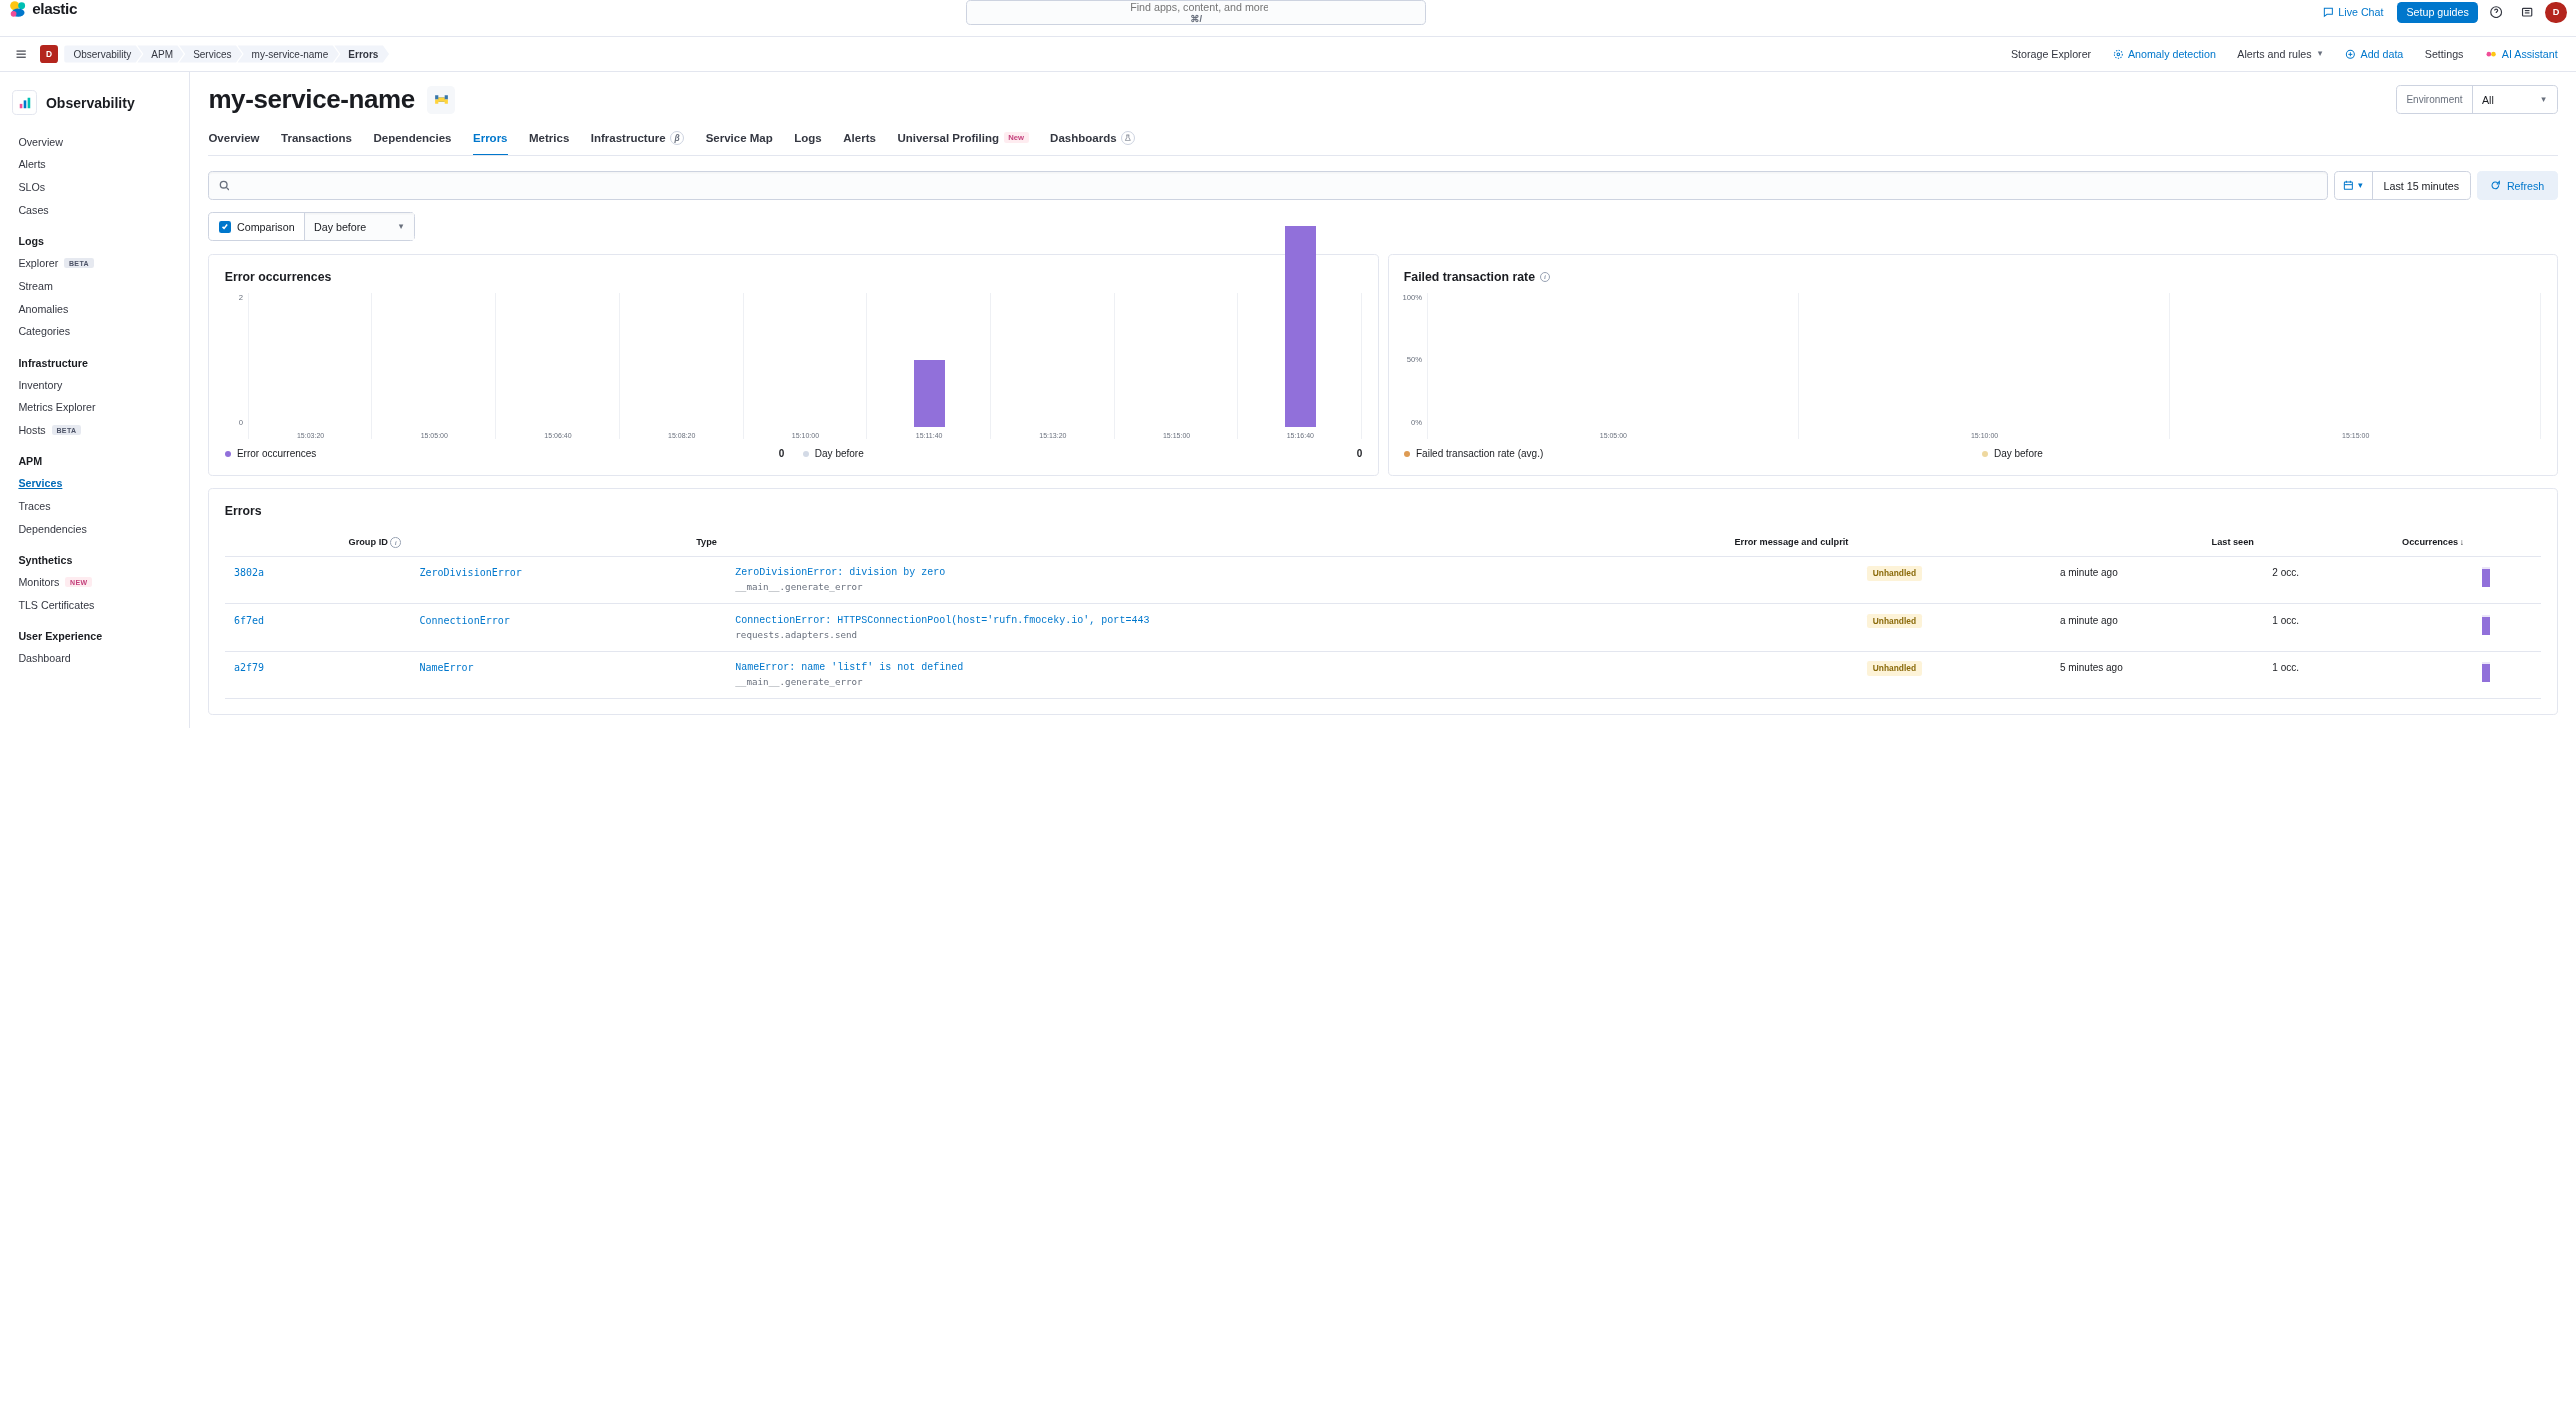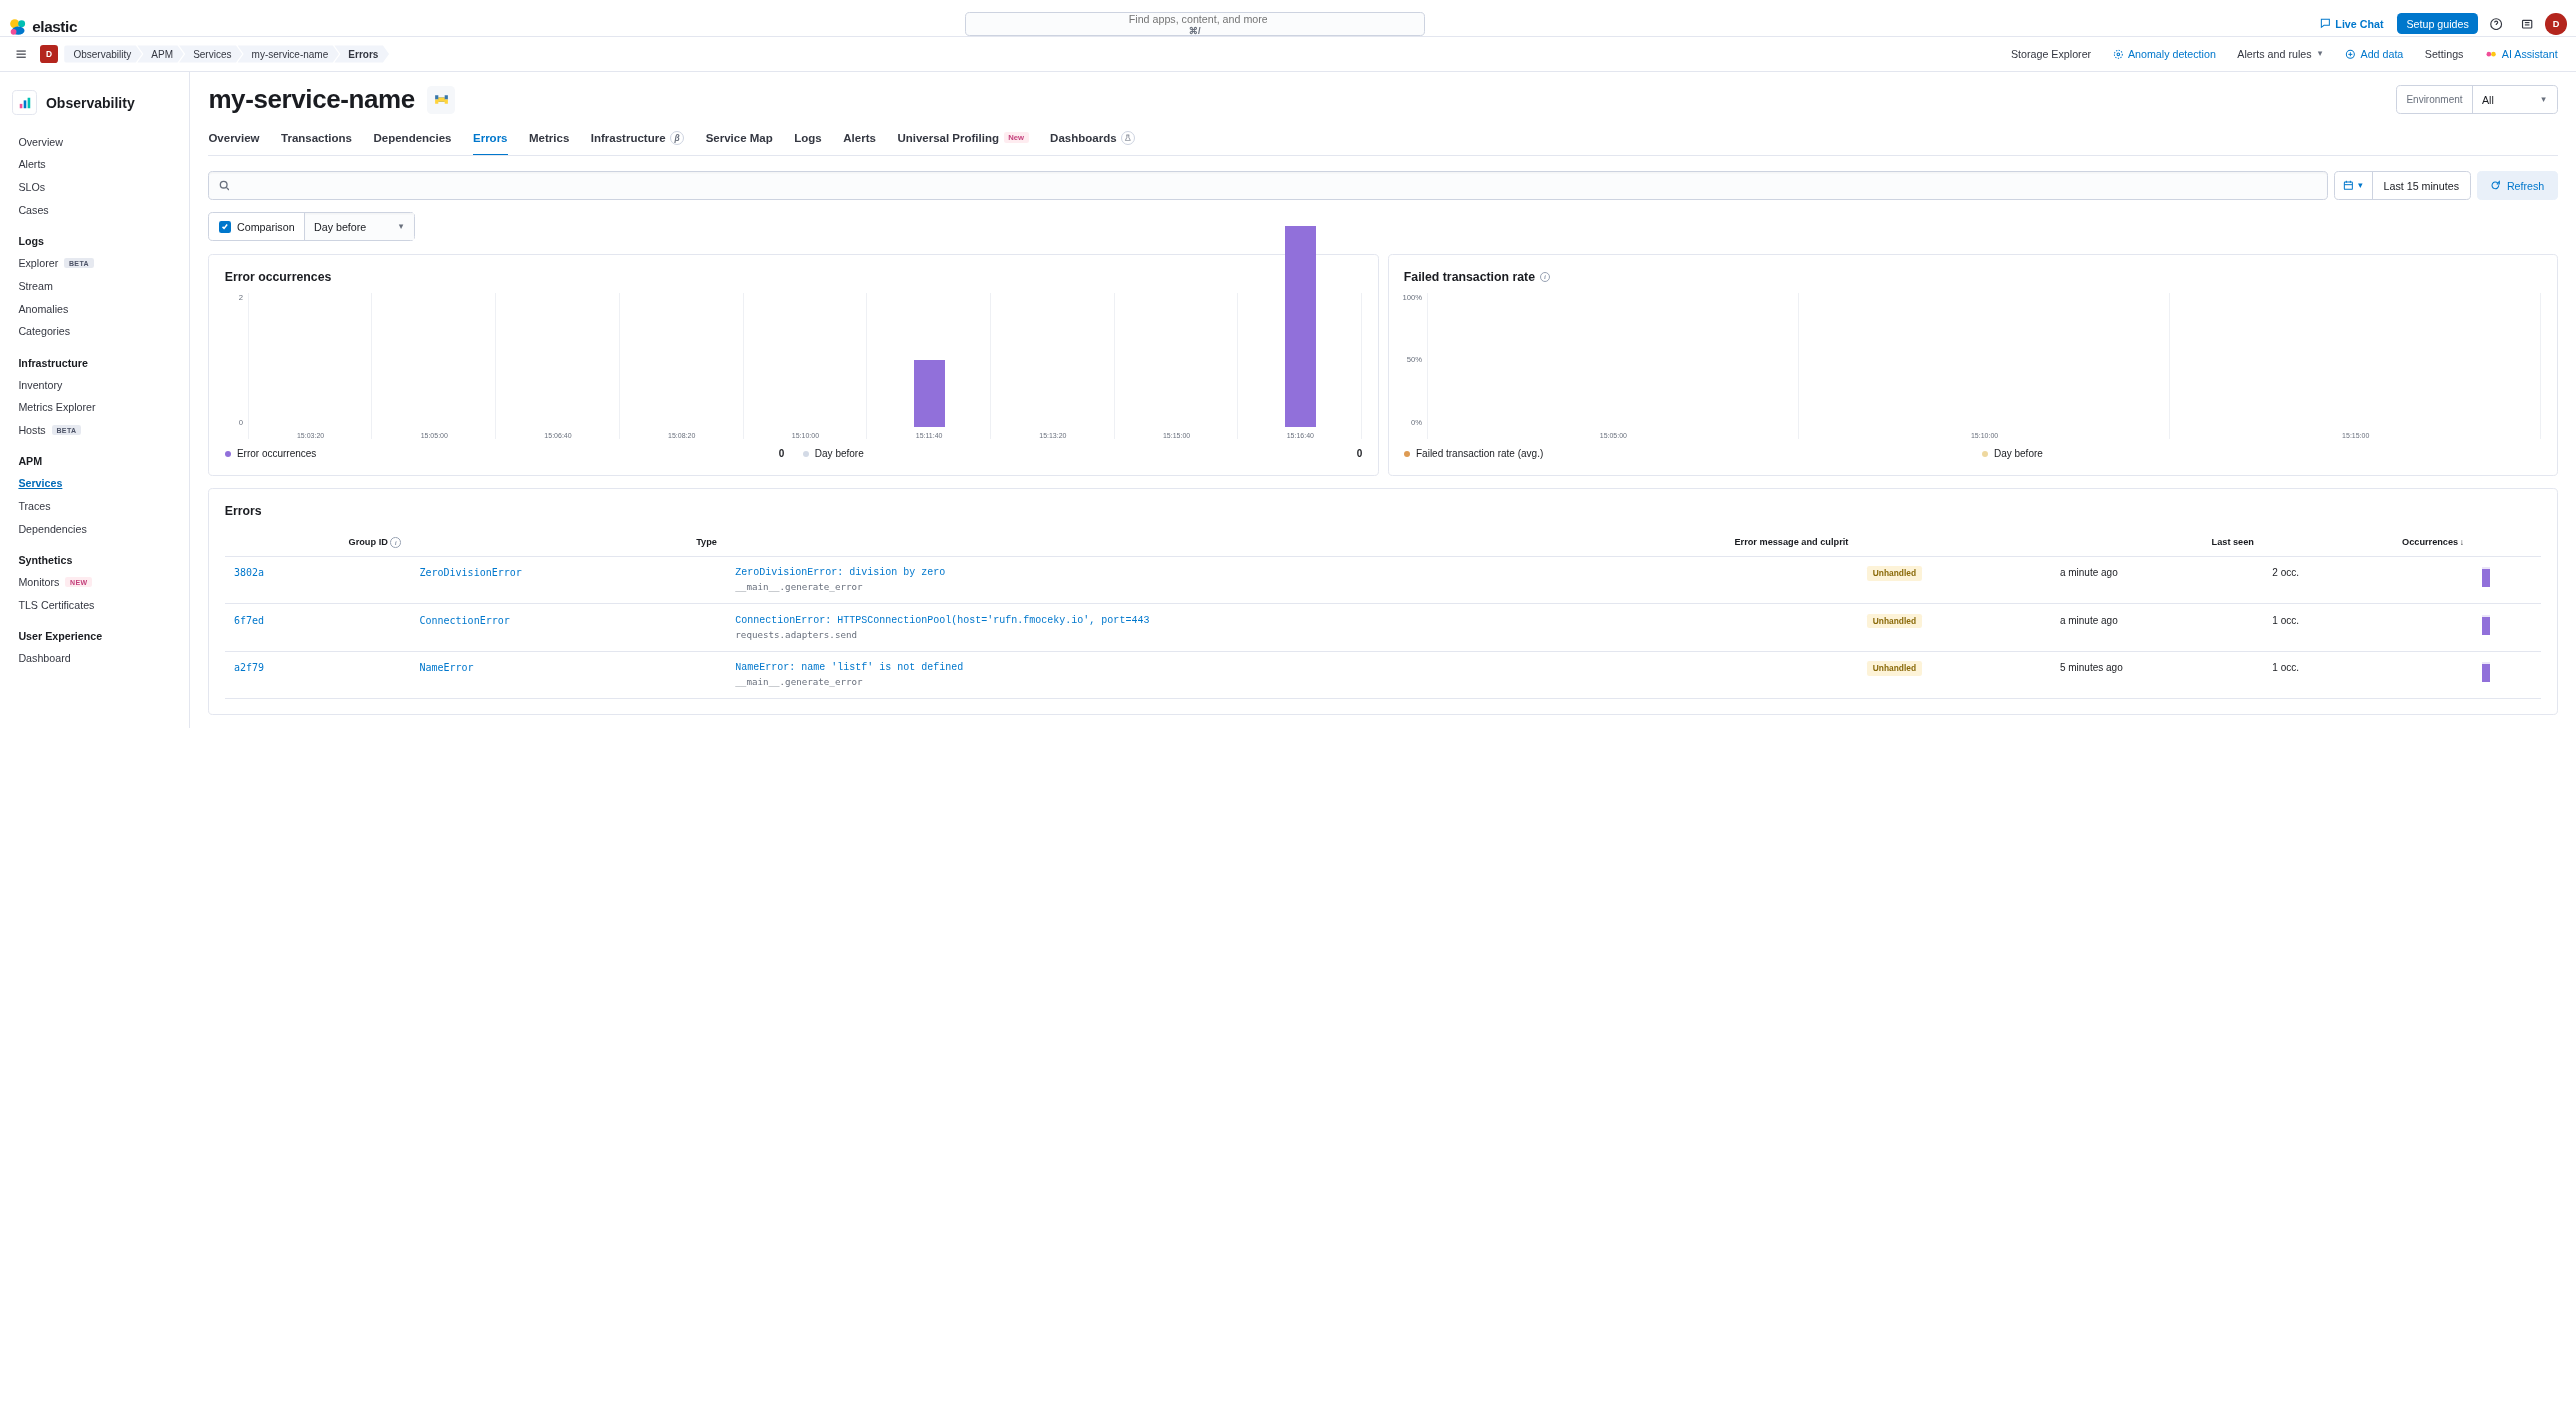--- a/index.html
+++ b/index.html
@@ -1,28 +1,28 @@
 <!DOCTYPE html>
 <html style="font-size:12.3px"><head>
 <meta charset="utf-8">
 <style>
 * { margin: 0; padding: 0; box-sizing: border-box; font-family: -apple-system, BlinkMacSystemFont, "Segoe UI", Helvetica, Arial, sans-serif; }
 body { background: #fff; color: #1a1c21; font-size: 10.7px; }
 
 
-.header { display: flex; align-items: flex-end; height: 37px; padding: 0 9.2px; border-bottom: 0.8px solid #e3e6ef; gap: 9.2px; }
+.header { display: flex; align-items: flex-start; height: 37px; padding: 0 9.2px; border-bottom: 0.8px solid #e3e6ef; gap: 9.2px; }
 .logo { display: flex; align-items: center; gap: 4.6px; }
 .logo-mark { width: 18.4px; height: 18.4px; }
 .logo-text { font-weight: 700; font-size: 15.3px; letter-spacing: -0.4px; }
 .search-container { flex: 1; display: flex; justify-content: center; }
 .global-search { display: flex; align-items: center; width: 460px; height: 24.5px; border: 0.8px solid #cdd3e0; border-radius: 4.6px; padding: 0 7.7px; background: #fbfcfd; flex-direction: column; }
 .global-search input { flex: 1; border: none; background: transparent; outline: none; font-size: 10.7px; margin-left: 6.1px; }
 .kbd-hint { color: #69707d; font-size: 9.2px; font-weight: 600; }
 .header-actions { display: flex; align-items: center; gap: 6.1px; }
-.header-link { display: flex; align-items: center; gap: 4.6px; padding: 4.6px 7.7px; color: #0077cc; font-weight: 700; cursor: pointer; }
+.header-link { display: flex; align-items: center; gap: 4.6px; padding: 4.6px 7.7px; color: #0077cc; font-weight: 400; cursor: pointer; }
 .btn-primary { background: #0077cc; color: #fff; border-radius: 4.6px; padding: 4.6px 9.2px; font-weight: 500; }
 .icon-btn { width: 24.5px; height: 24.5px; display: flex; align-items: center; justify-content: center; cursor: pointer; color: #343741; }
 .avatar { width: 21.5px; height: 21.5px; border-radius: 50%; background: #b4251d; color: #fff; display: flex; align-items: center; justify-content: center; font-size: 9.2px; font-weight: 600; }
 
 
 .sub-header { display: flex; align-items: center; height: 35px; padding: 0 9.2px; border-bottom: 0.8px solid #e3e6ef; }
 .hamburger { width: 24.5px; height: 24.5px; display: flex; align-items: center; justify-content: center; cursor: pointer; }
 .avatar-sm { width: 18.4px; height: 18.4px; border-radius: 3.1px; background: #b4251d; color: #fff; display: flex; align-items: center; justify-content: center; font-size: 8.4px; font-weight: 600; margin: 0 6.1px; }
 .breadcrumbs { display: flex; align-items: center; }
 .crumb { position: relative; padding: 3.1px 10.7px 3.1px 14px; background: #f1f4fa; font-size: 10px; color: #343741; cursor: pointer; clip-path: polygon(0 0, calc(100% - 6.1px) 0, 100% 50%, calc(100% - 6.1px) 100%, 0 100%, 6.1px 50%); margin-left: -4.6px; }

